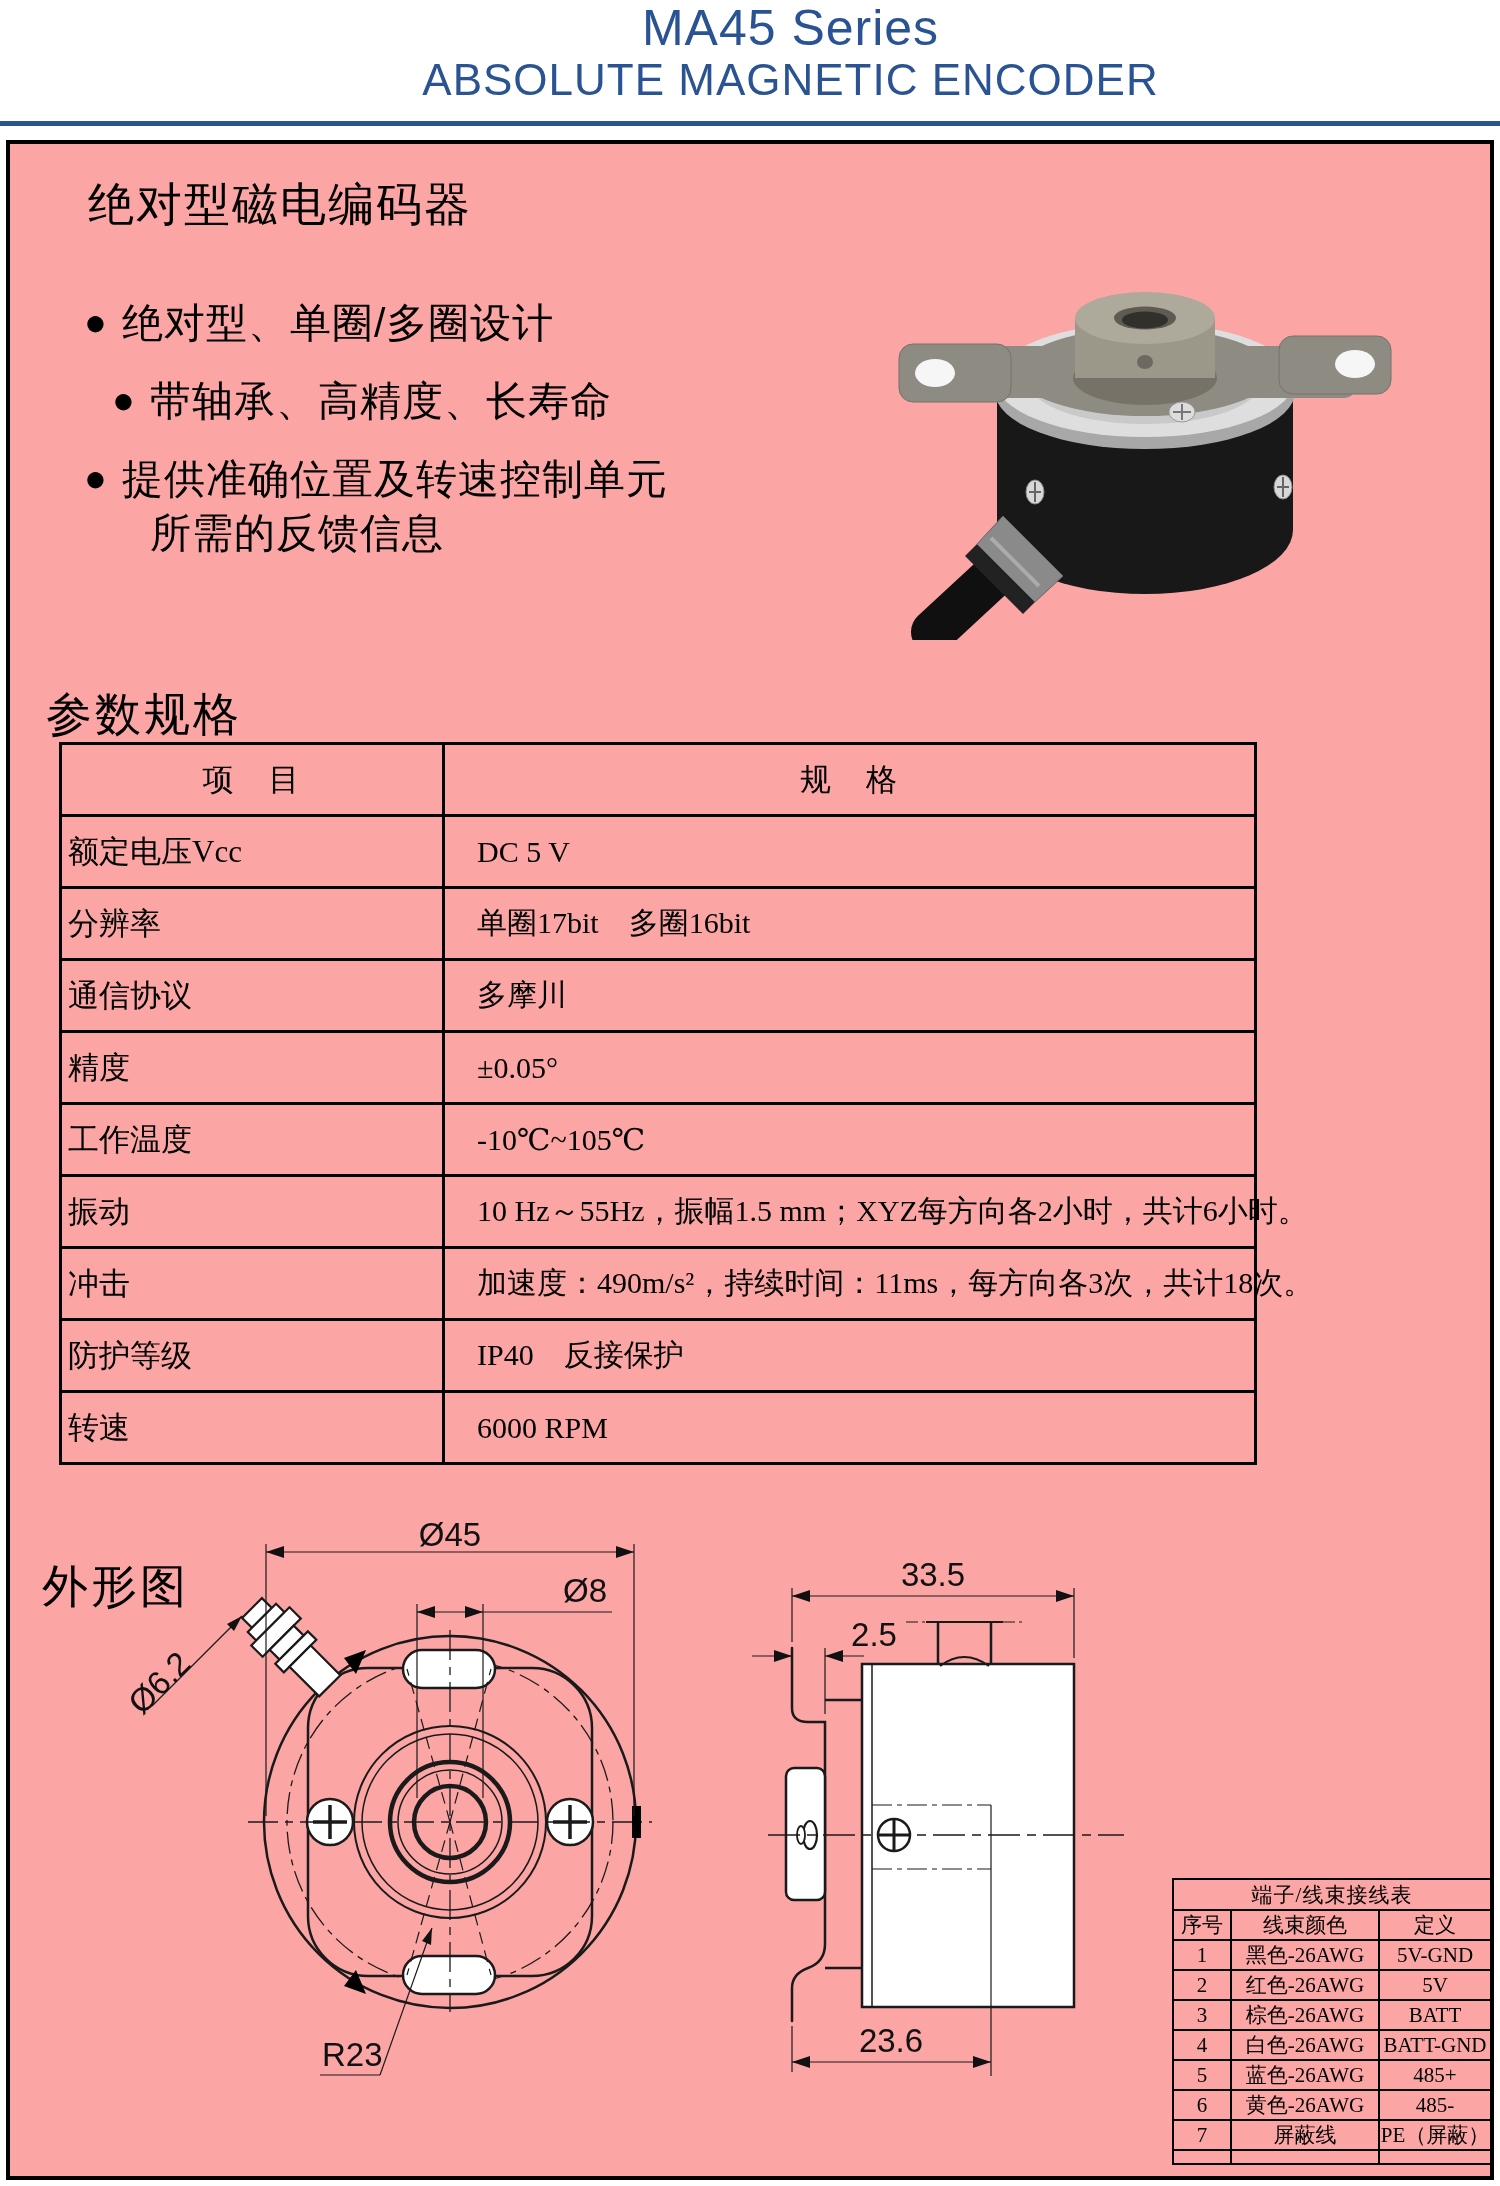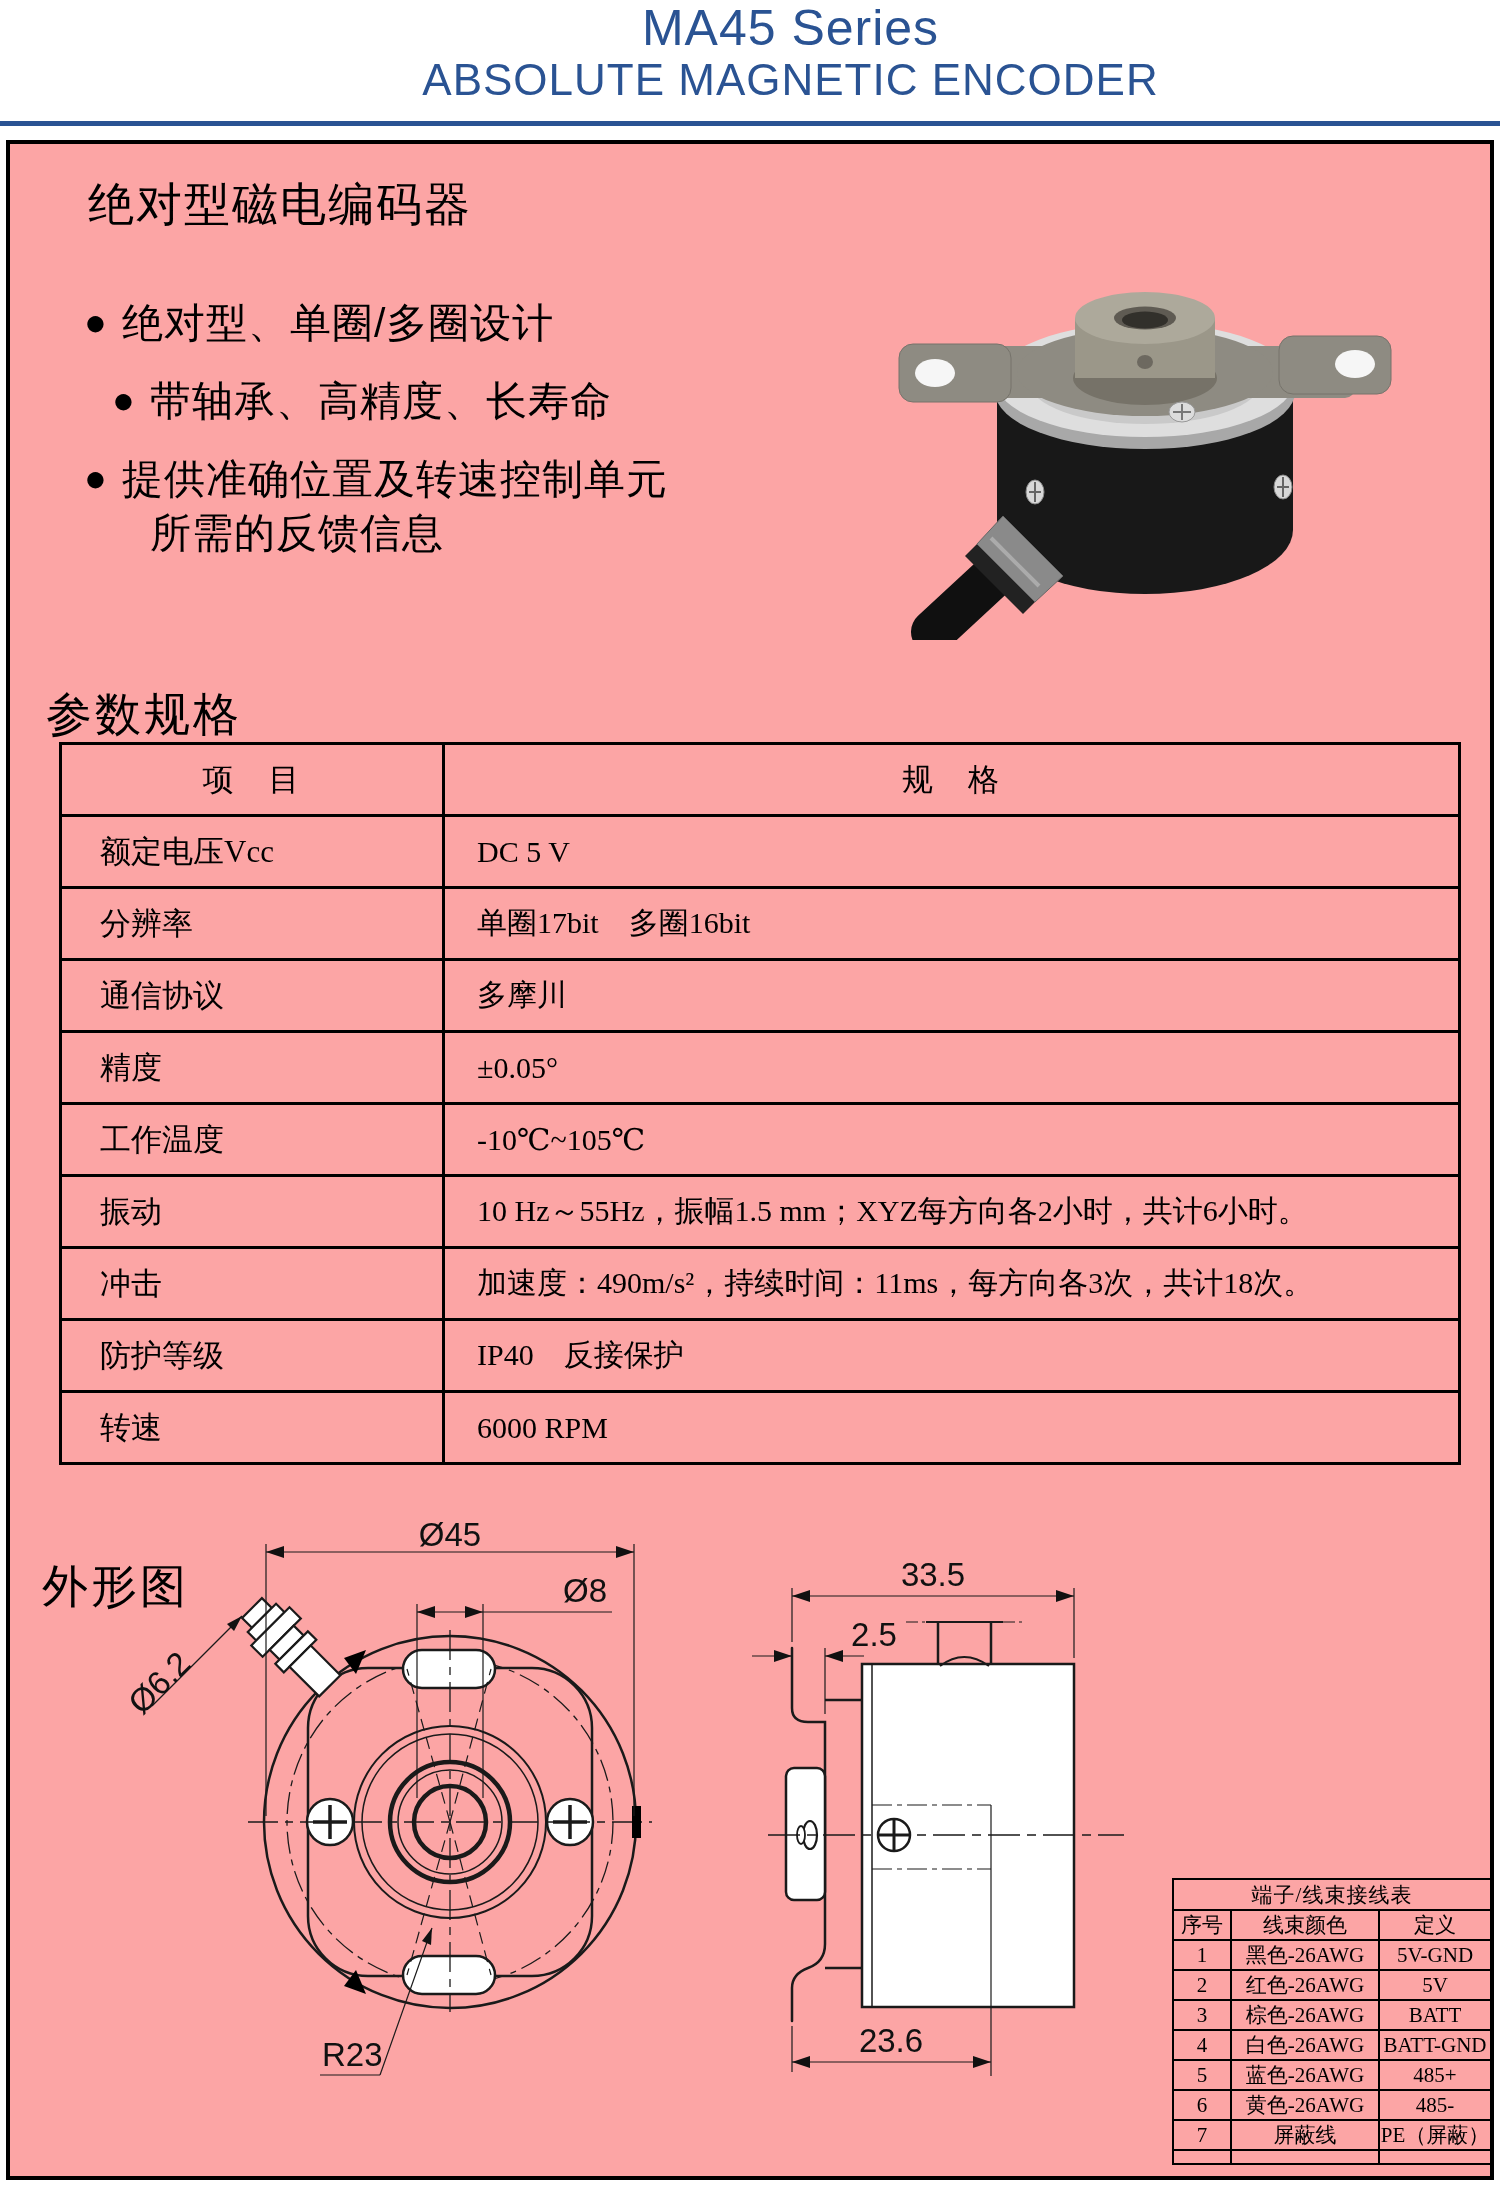--- a/index.html
+++ b/index.html
@@ -24,24 +24,24 @@
 
   
   .photo { position:absolute; left:875px; top:96px; width:520px; height:400px; }
 
   
   .section-heading { position:absolute; font-size:46px; letter-spacing:3px; }
   #spec-heading { left:36px; top:540px; }
   #outline-heading { left:32px; top:1412px; }
 
   
-  table.spec { position:absolute; left:49px; top:598px; width:1402px; border-collapse:collapse; table-layout:fixed;
+  table.spec { position:absolute; left:49px; top:598px; width:1198px; border-collapse:collapse; table-layout:fixed;
                font-family:"Liberation Serif","DejaVu Serif",serif; font-size:31px; }
   table.spec td { border:3px solid #000; height:72px; white-space:nowrap; }
-  table.spec td.item { padding-left:38px; }
+  table.spec td.item { padding-left:6px; }
   table.spec td.value { padding-left:32px; font-size:30px; }
   table.spec tr.head td { text-align:center; letter-spacing:2px; }
 
   
   .drawing-svg { position:absolute; left:0px; top:1361px; width:1480px; height:675px; }
   .drawing-svg text { font-family:"Liberation Sans","DejaVu Sans",sans-serif; font-size:33px; fill:#111; }
 
   
   table.wiring { position:absolute; left:1162px; top:1734px; width:318px; border-collapse:collapse; table-layout:fixed;
                  font-family:"Liberation Serif","DejaVu Serif",serif; font-size:21px; text-align:center; }

